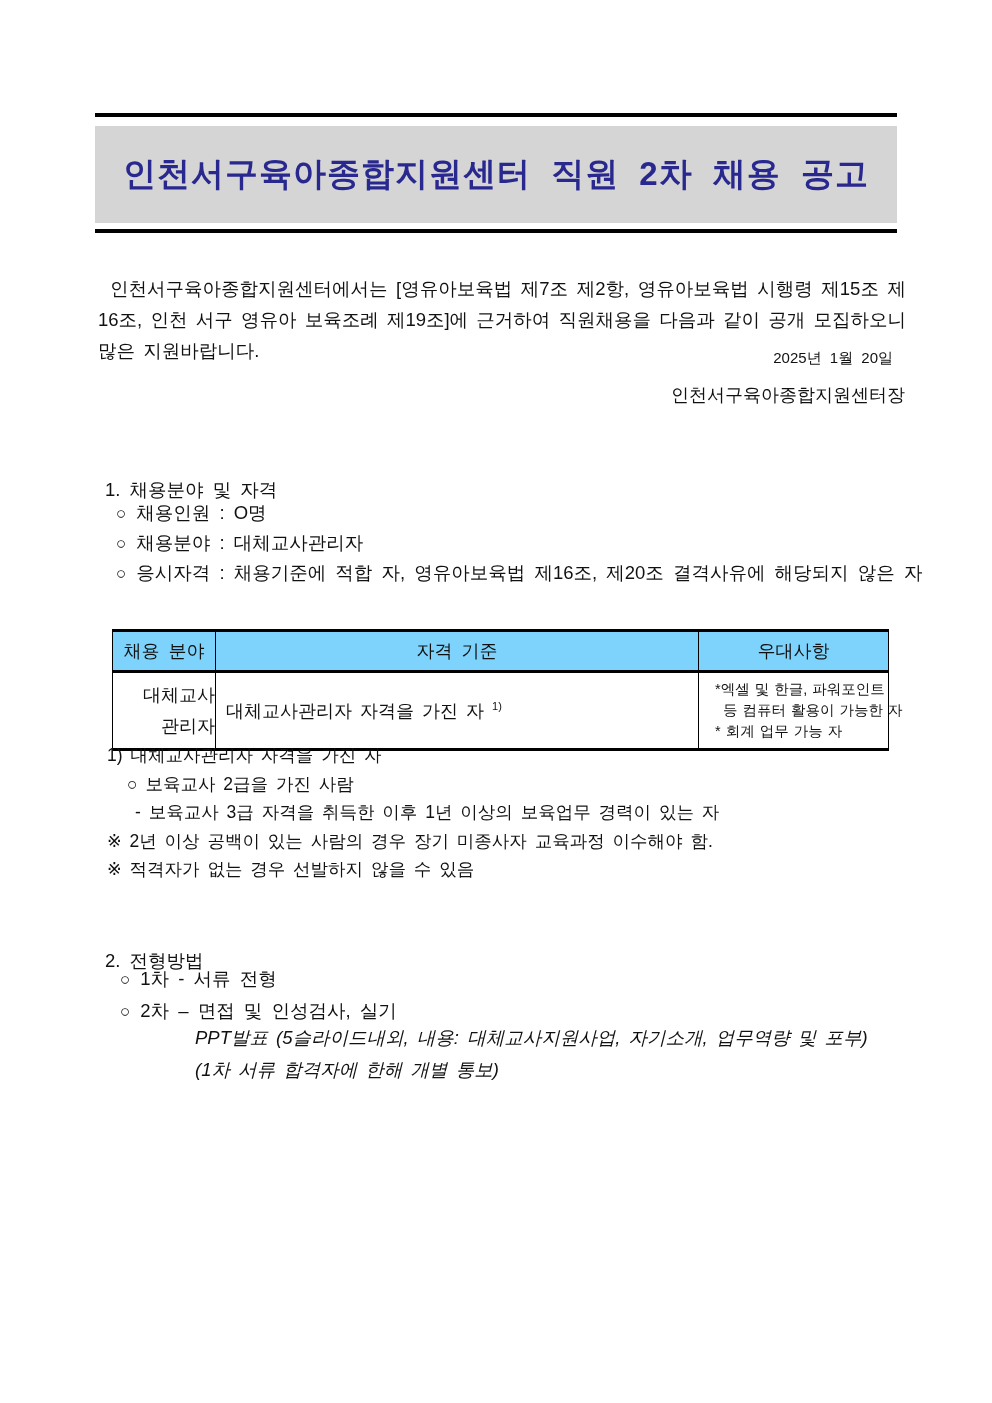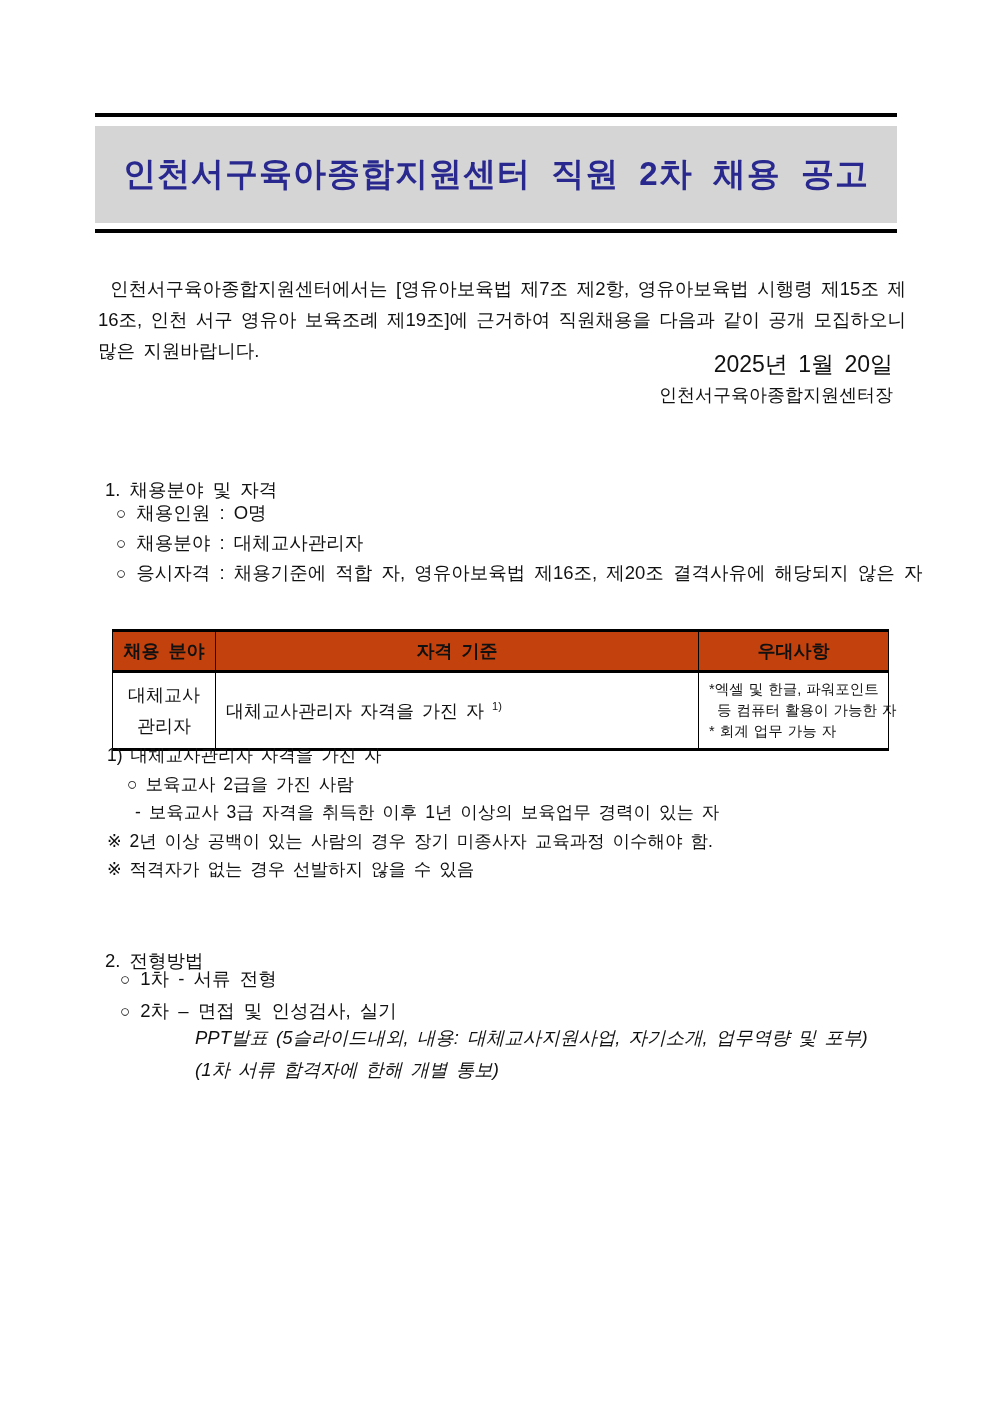--- a/index.html
+++ b/index.html
@@ -54,26 +54,26 @@
     font-size: 18.5px;
     line-height: 31px;
     text-align: justify;
     text-indent: 12px;
     word-spacing: 3px;
   }
   .date-line {
     position: absolute;
     right: 99px;
     top: 349px;
-    font-size: 23px;
+    font-size: 15px;
     word-spacing: 4px;
   }
   .sign-line {
     position: absolute;
-    right: 99px;
+    right: 87px;
     top: 383px;
     font-size: 18px;
   }
   
   .sec-heading {
     position: absolute;
     left: 105px;
     font-size: 18.5px;
     word-spacing: 4px;
     white-space: nowrap;
@@ -116,45 +116,45 @@
     width: 776px;
     border-collapse: collapse;
     table-layout: fixed;
   }
   .doc-table { border-top: 3px solid #000; border-bottom: 3px solid #000; }
   .doc-table th, .doc-table td {
     border: 1.5px solid #000;
     padding: 0;
   }
   .doc-table thead th {
-    background: #c2410c;
-    font-weight: bold;
+    background: #7dd3fc;
+    font-weight: normal;
     font-size: 18px;
     height: 38px;
     text-align: center;
     word-spacing: 4px;
     border-bottom: 3px solid #000;
   }
   .doc-table tbody td { height: 71px; vertical-align: middle; }
   .cell-field {
-    text-align: center;
+    text-align: right;
     font-size: 18px;
     line-height: 31px;
   }
   .cell-criteria {
     text-align: left;
     padding-left: 10px !important;
     font-size: 18px;
     word-spacing: 3px;
   }
   .cell-criteria sup { font-size: 11px; }
   .cell-pref {
     font-size: 14.5px;
     line-height: 21px;
-    padding: 2px 10px !important;
+    padding: 2px 16px !important;
     word-spacing: 1px;
   }
   .pref-line { white-space: nowrap; }
   .pref-line.indent { padding-left: 8px; }
   
   .footnotes { position: absolute; left: 107px; top: 745px; }
   .fn-line {
     font-size: 17.5px;
     word-spacing: 3px;
     white-space: nowrap;

